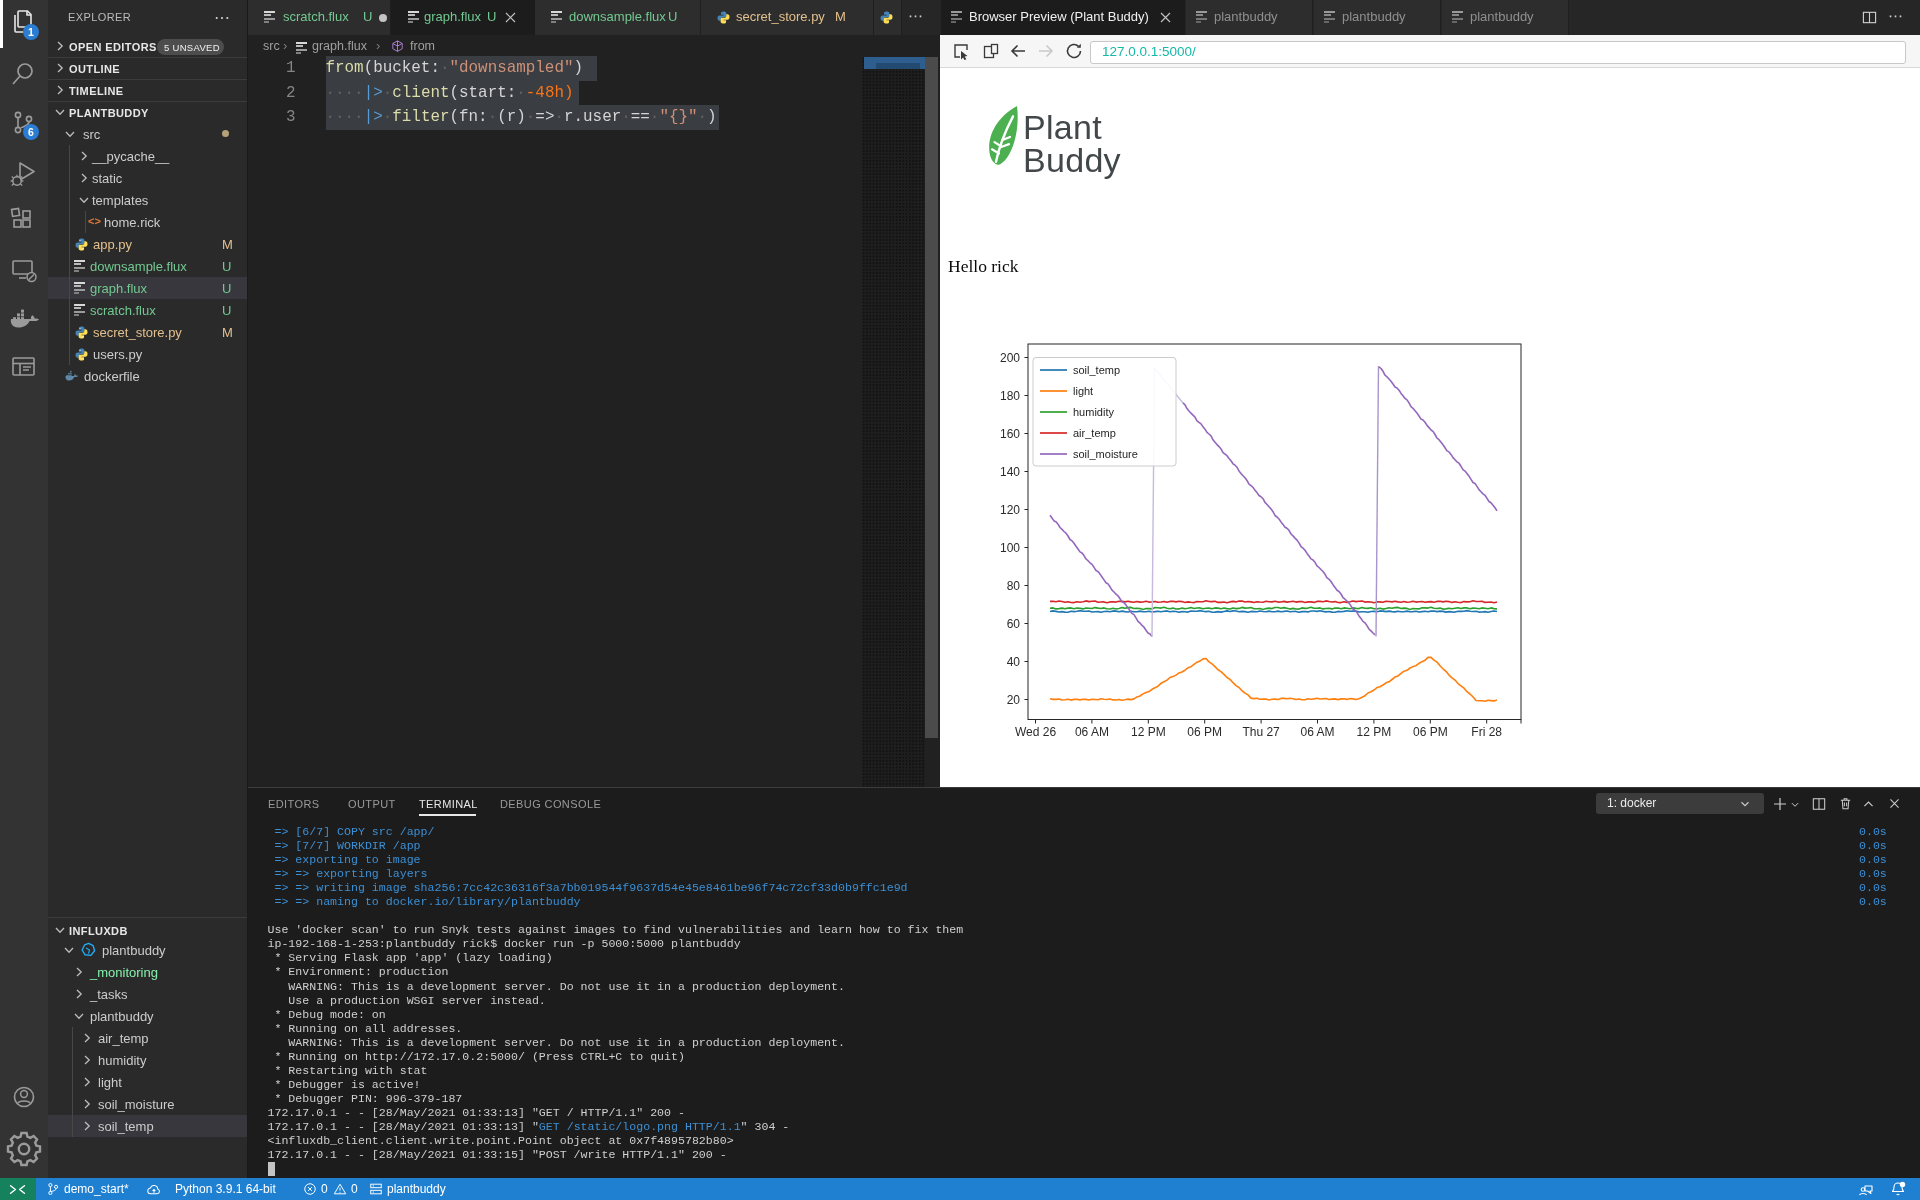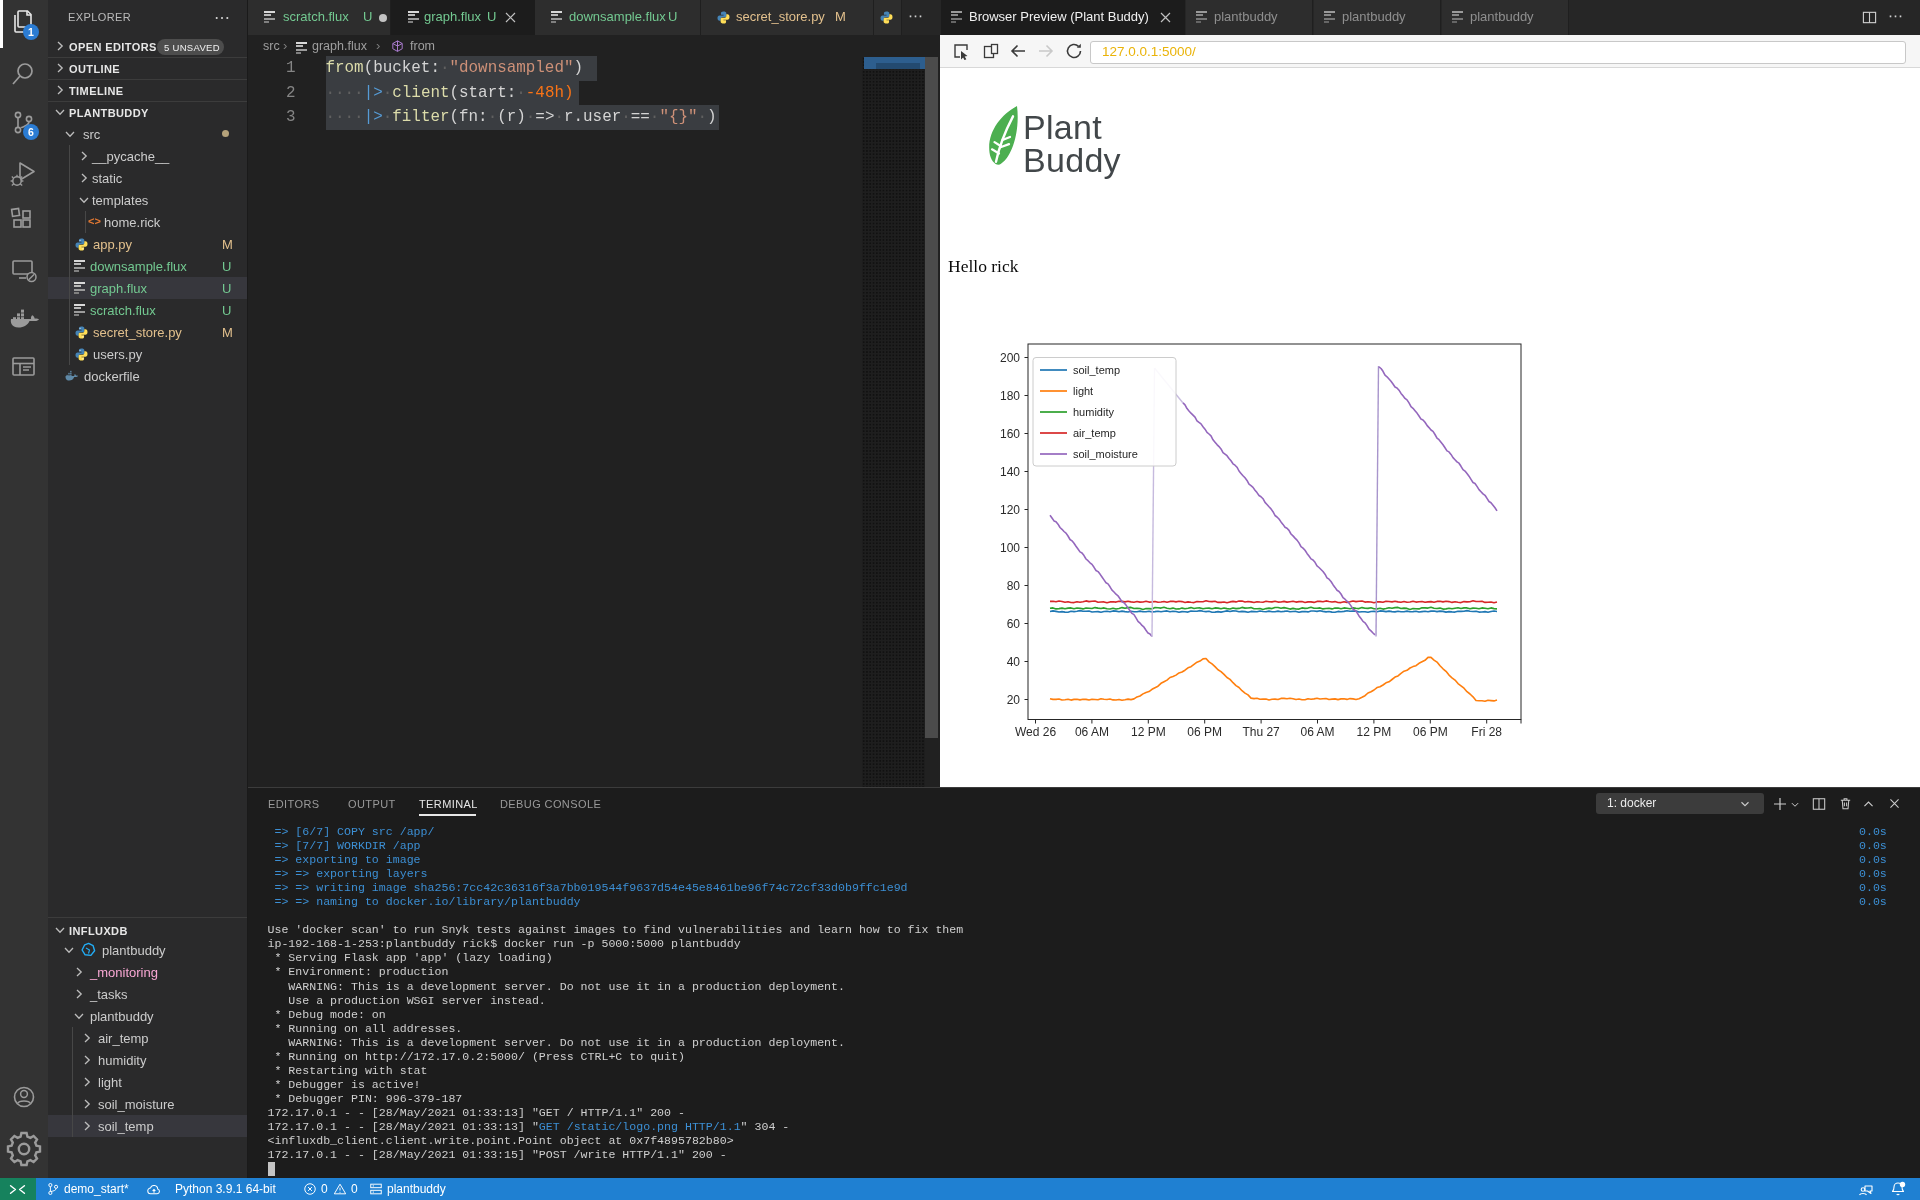--- a/index.html
+++ b/index.html
@@ -185,21 +185,21 @@
     <path d="M4 6l4 4.2L12 6" stroke="#bdbdbd" stroke-width="1.3"></path>
   </svg>
 <svg style="position:absolute;left:80px;top:942px" width="16" height="16" viewBox="0 0 16 16" fill="none">
     <path d="M8.6 1.4l4.5 2.3 1.5 5.1-3.7 4.6-5.8-.6-3-4.8 2.6-5.2z" stroke="#22ADF6" stroke-width="1.4" stroke-linejoin="round"></path>
     <path d="M6 6l3.5 2-1 3.5" stroke="#22ADF6" stroke-width="1.1"></path>
   </svg>
 <div style="position:absolute;left:102px;top:943px;white-space:pre;font:13px 'Liberation Sans',sans-serif;color:#cccccc">plantbuddy</div>
 <svg style="position:absolute;left:71px;top:964px" width="16" height="16" viewBox="0 0 16 16" fill="none">
     <path d="M6 4l4.2 4L6 12" stroke="#bdbdbd" stroke-width="1.3"></path>
   </svg>
-<div style="position:absolute;left:90px;top:965px;white-space:pre;font:13px 'Liberation Sans',sans-serif;color:#f9a8d4">_monitoring</div>
+<div style="position:absolute;left:90px;top:965px;white-space:pre;font:13px 'Liberation Sans',sans-serif;color:#86efac">_monitoring</div>
 <svg style="position:absolute;left:71px;top:986px" width="16" height="16" viewBox="0 0 16 16" fill="none">
     <path d="M6 4l4.2 4L6 12" stroke="#bdbdbd" stroke-width="1.3"></path>
   </svg>
 <div style="position:absolute;left:90px;top:987px;white-space:pre;font:13px 'Liberation Sans',sans-serif;color:#cccccc">_tasks</div>
 <svg style="position:absolute;left:71px;top:1008px" width="16" height="16" viewBox="0 0 16 16" fill="none">
     <path d="M4 6l4 4.2L12 6" stroke="#bdbdbd" stroke-width="1.3"></path>
   </svg>
 <div style="position:absolute;left:90px;top:1009px;white-space:pre;font:13px 'Liberation Sans',sans-serif;color:#cccccc">plantbuddy</div>
 <svg style="position:absolute;left:79px;top:1030px" width="16" height="16" viewBox="0 0 16 16" fill="none">
     <path d="M6 4l4.2 4L6 12" stroke="#bdbdbd" stroke-width="1.3"></path>
@@ -349,21 +349,21 @@
     <path d="M17 10H4M9.5 4.5L4 10l5.5 5.5" stroke="#3a3a3a" stroke-width="1.6"></path>
   </svg>
 <svg style="position:absolute;left:1036px;top:41px" width="20" height="20" viewBox="0 0 20 20" fill="none">
     <path d="M3 10h13M10.5 4.5L16 10l-5.5 5.5" stroke="#c9c9c9" stroke-width="1.6"></path>
   </svg>
 <svg style="position:absolute;left:1064px;top:41px" width="20" height="20" viewBox="0 0 20 20" fill="none">
     <path d="M16.5 10a6.5 6.5 0 1 1-2-4.7" stroke="#3a3a3a" stroke-width="1.6"></path>
     <path d="M16.8 2.8v4h-4z" fill="#3a3a3a"></path>
   </svg>
 <div style="position:absolute;left:1090px;top:40.5px;width:816px;height:23px;background:#ffffff;border:1px solid #c8c8c8;border-radius:3px;box-sizing:border-box"></div>
-<div style="position:absolute;left:1102px;top:44px;white-space:pre;font:13.5px 'Liberation Sans',sans-serif;color:#eab308">127.0.0.1:5000/</div>
+<div style="position:absolute;left:1102px;top:44px;white-space:pre;font:13.5px 'Liberation Sans',sans-serif;color:#14b8a6">127.0.0.1:5000/</div>
 <div style="position:absolute;left:940px;top:68px;width:980px;height:719px;background:#ffffff"></div>
 <svg style="position:absolute;left:986px;top:105px" width="36" height="66" viewBox="0 0 36 64" preserveAspectRatio="none" fill="none">
 <path d="M31 1C14 10 1 27 3.5 46c1.2 9 7.5 14 11.5 11C27 49 34 24 31 1z" fill="#4caf50"></path>
 <path d="M10 55C13 41 20 24 27 11" stroke="#ffffff" stroke-width="2.4" stroke-linecap="round"></path>
 <path d="M14.5 41l8.5-3M16.5 34l7.5-3M13 47l-7-4M15 40l-6.5-4" stroke="#ffffff" stroke-width="2.2" stroke-linecap="round"></path>
 </svg>
 <div style="position:absolute;left:1023px;top:107.5px;white-space:pre;font:34px 'Liberation Sans',sans-serif;color:#42474a;letter-spacing:.3px">Plant</div>
 <div style="position:absolute;left:1023px;top:141px;white-space:pre;font:34px 'Liberation Sans',sans-serif;color:#42474a;letter-spacing:.3px">Buddy</div>
 <div style="position:absolute;left:948px;top:256px;white-space:pre;font:17.5px 'Liberation Serif',serif;color:#0a0a0a">Hello rick</div>
 <svg style="position:absolute;left:980px;top:332px" width="560" height="422" viewBox="0 0 560 422" fill="none">

